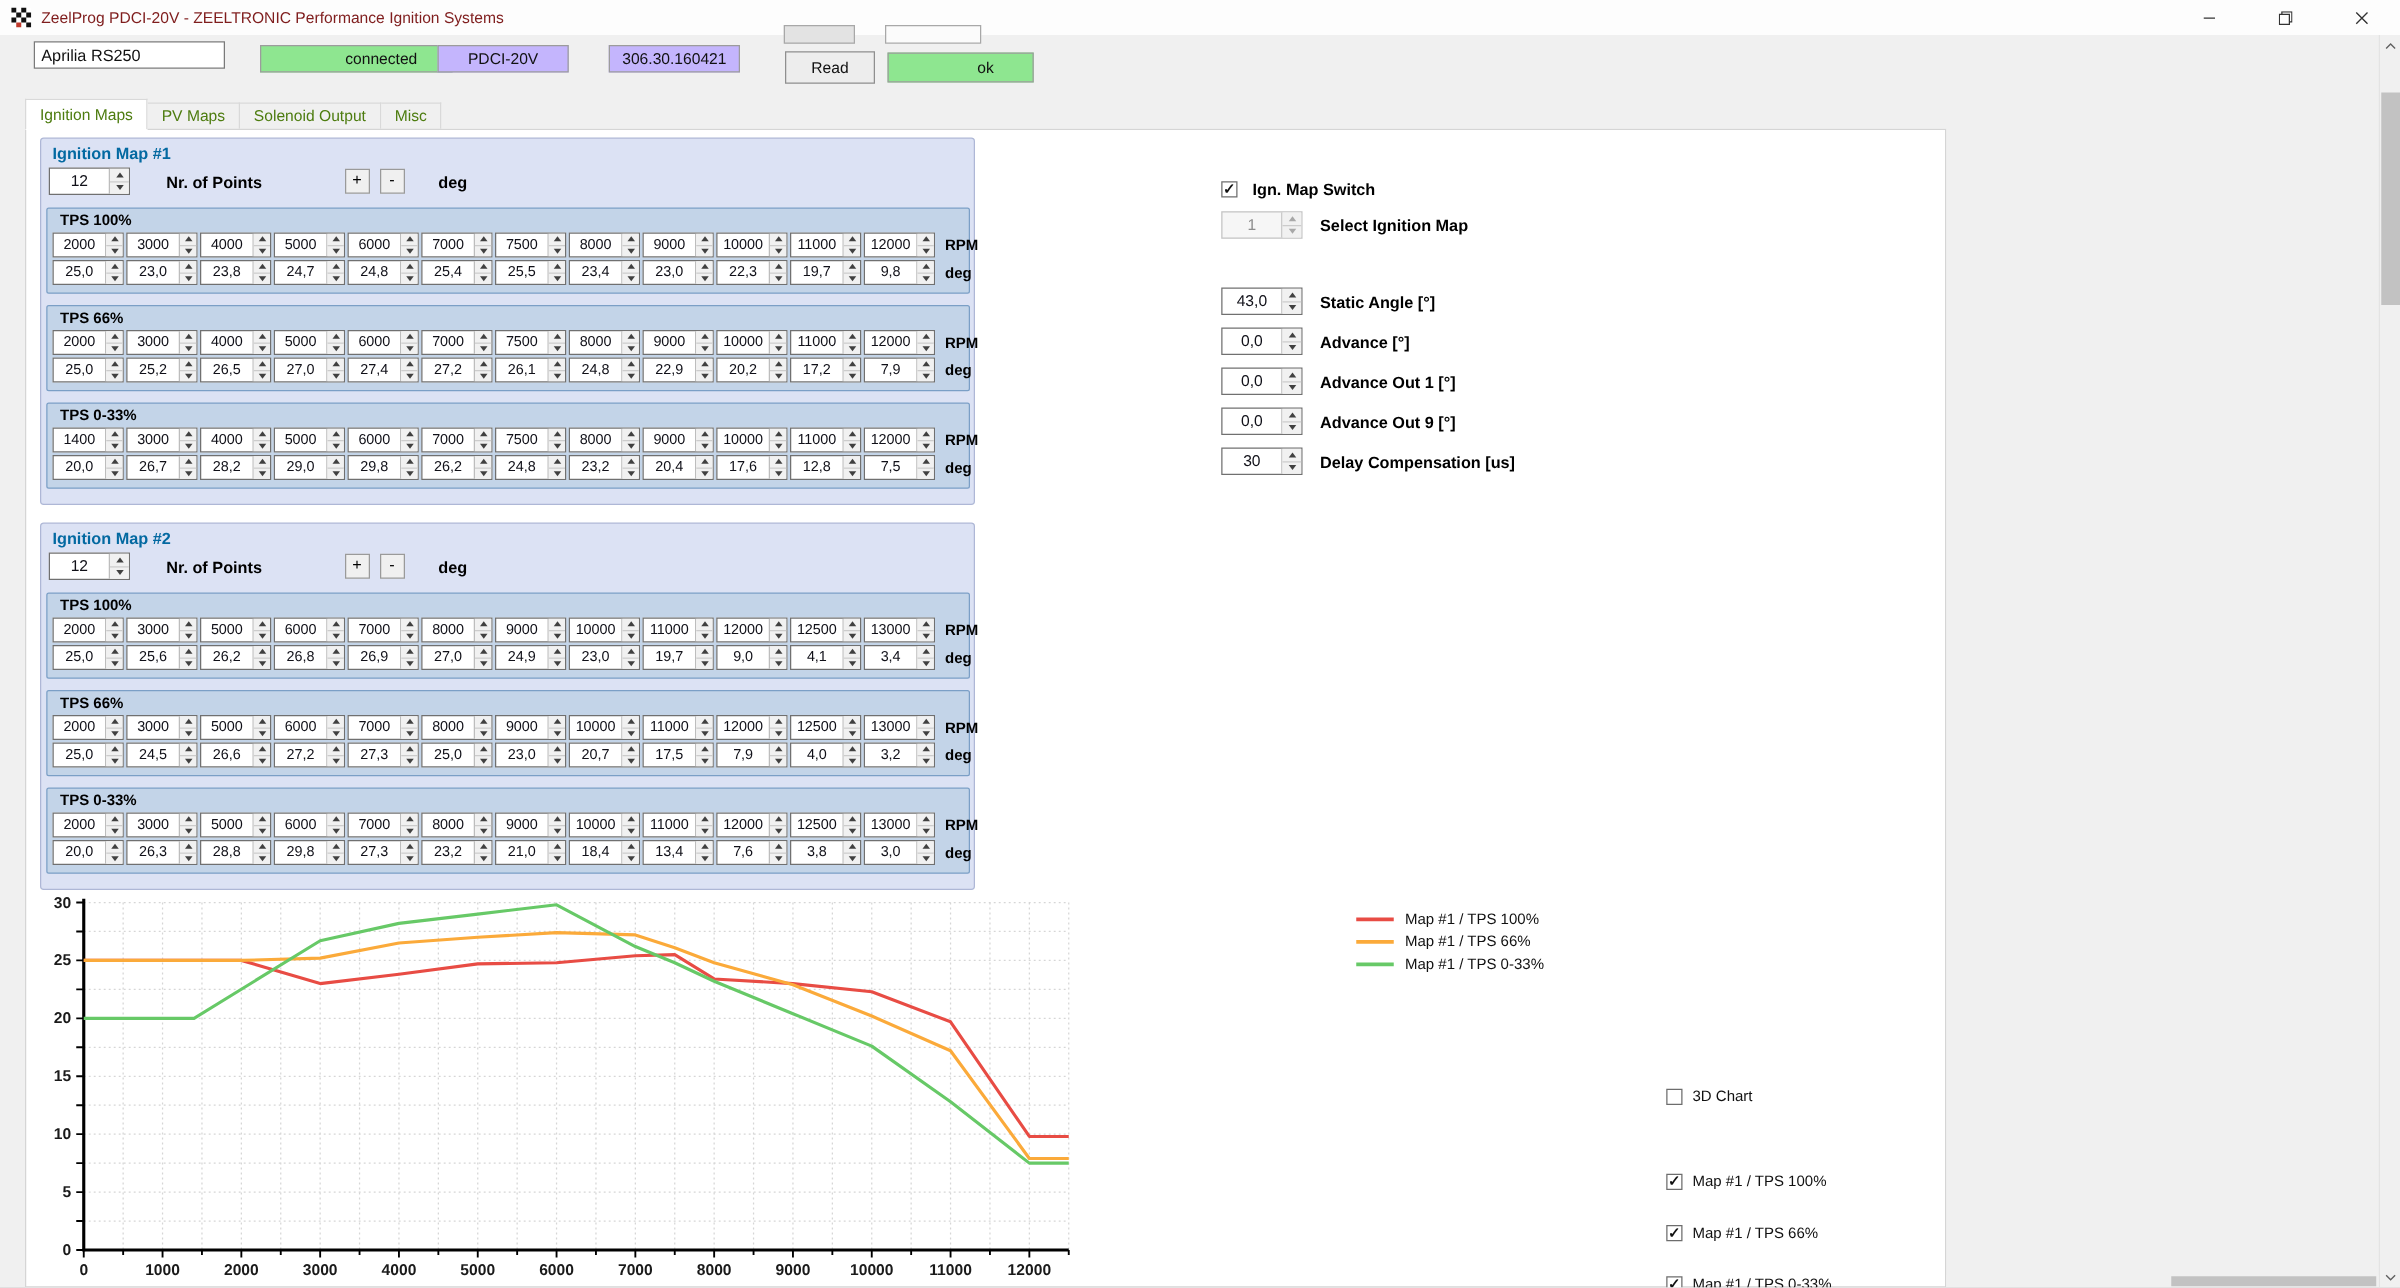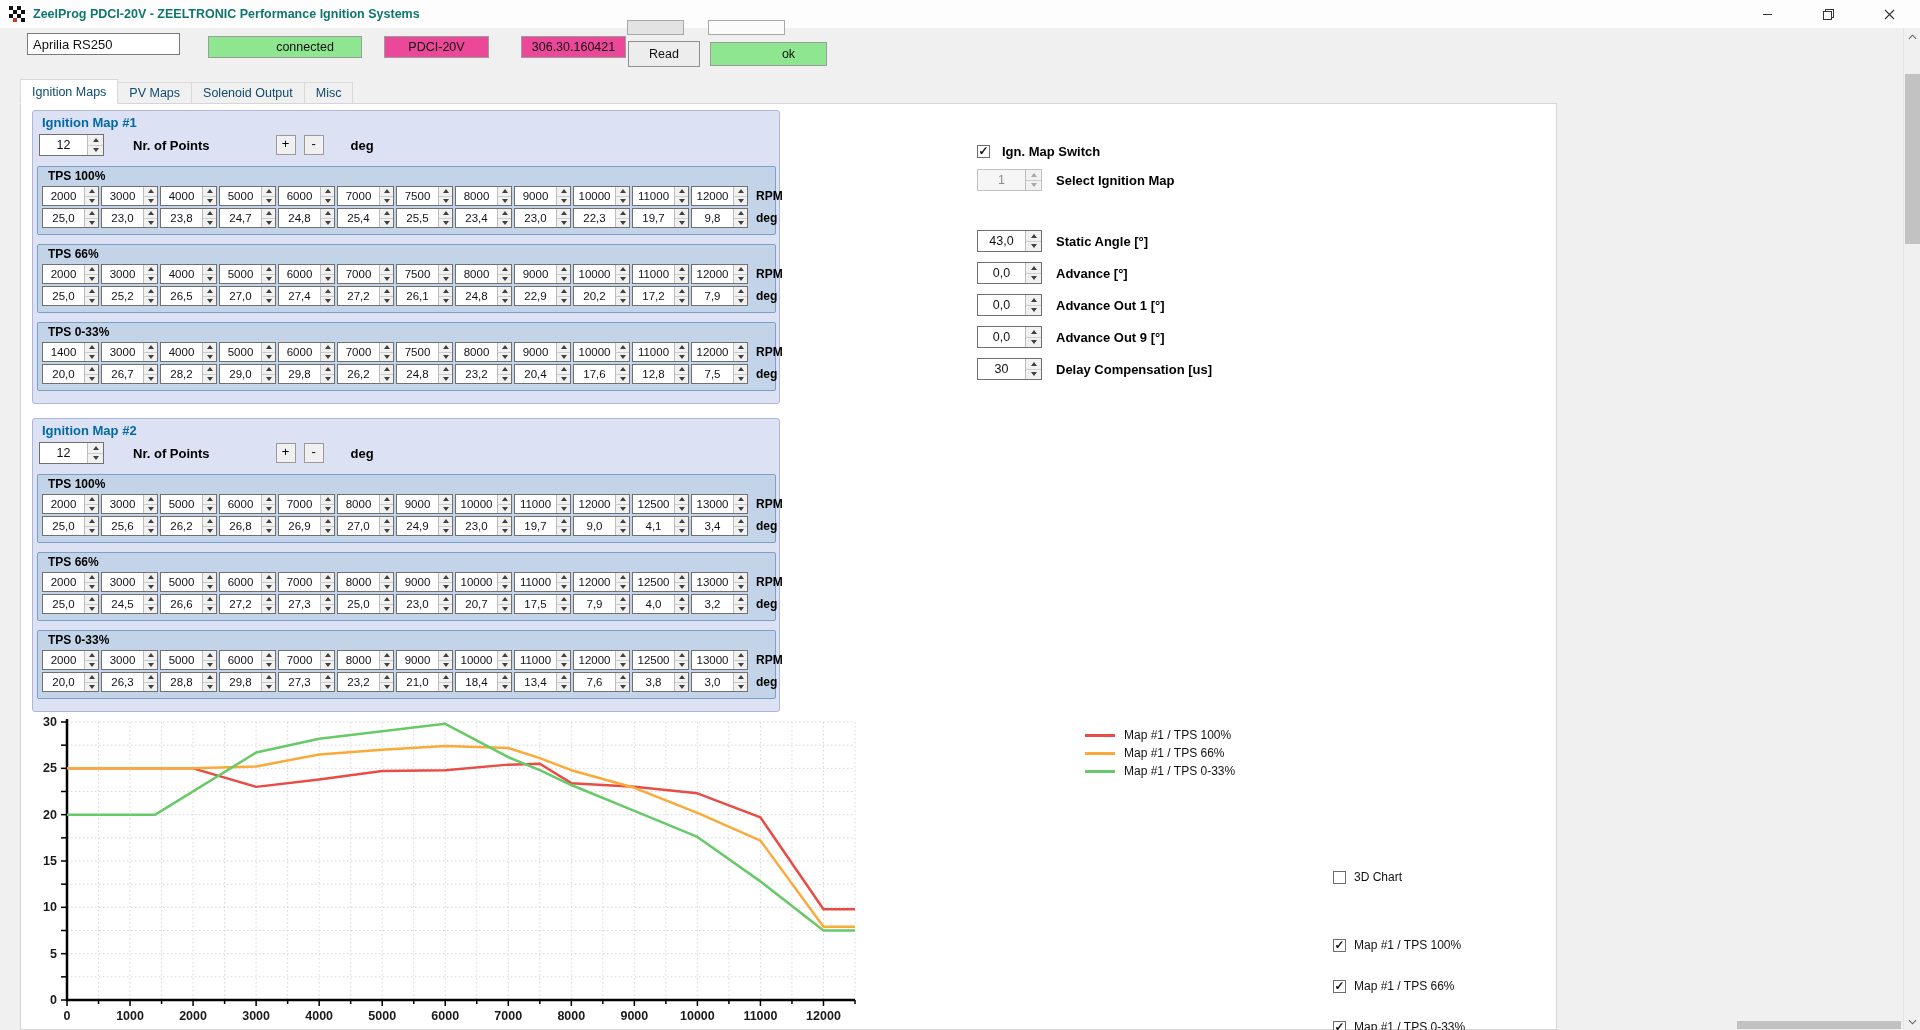--- a/index.html
+++ b/index.html
@@ -2,37 +2,37 @@
 <html><head>
 <meta charset="utf-8">
 <style>
   html,body{margin:0;padding:0;background:#cfcfcf;}
   #app{position:relative;width:1920px;height:1030px;background:#f0f0f0;overflow:hidden;
        font-family:"Liberation Sans",sans-serif;color:#1a1a1a;-webkit-font-smoothing:antialiased;}
 
   
   .titlebar{position:absolute;left:0;top:0;width:1920px;height:28px;background:#fdfdfd;display:flex;align-items:center;}
   .app-icon{width:16px;height:16px;margin:0 8px 0 9px;}
-  .title-text{font-size:12.5px;color:#0f766e;font-weight:bold;}
+  .title-text{font-size:12.5px;color:#7f1d1d;}
   .winbtn{position:absolute;top:0;width:60px;height:28px;display:flex;align-items:center;justify-content:center;}
   .winbtn svg{width:11px;height:11px;}
 
   
   .field-input{position:absolute;left:27px;top:33px;width:146px;height:20px;border:1px solid #7a7a7a;
        font-family:"Liberation Sans",sans-serif;font-size:13px;padding:0 0 0 5px;background:#fff;color:#111;}
   .badge{position:absolute;height:20px;border:1px solid #9c9c9c;font-size:12.5px;display:flex;align-items:center;justify-content:center;color:#111;}
   .badge.green{background:#8ee690;padding-left:40px;}
-  .badge.blue{background:#ec4899;margin-left:34px;}
+  .badge.blue{background:#c4b5fd;}
   .btn{position:absolute;background:#ededed;border:1px solid #8f8f8f;font-size:12.5px;display:flex;align-items:center;justify-content:center;color:#111;}
   .clipped{position:absolute;height:13px;border:1px solid #a8a8a8;}
 
   
   .tabstrip{position:absolute;left:20px;top:81px;display:flex;align-items:flex-end;height:23px;}
   .tab{height:20px;padding:0 11px;background:#f0f0f0;border:1px solid #d9d9d9;border-left:none;
-       font-size:12.5px;display:flex;align-items:center;color:#0c4a6e;}
+       font-size:12.5px;display:flex;align-items:center;color:#4d7c0f;}
   .tab:first-child{border-left:1px solid #d9d9d9;}
   .tab.active{background:#ffffff;height:23px;border-bottom:1px solid #fff;position:relative;z-index:3;}
   .tabpage{position:absolute;left:20px;top:103px;width:1537px;height:927px;background:#ffffff;border:1px solid #d5d5d5;box-sizing:border-box;}
 
   
   #maps-col{position:absolute;left:32px;top:110px;width:748px;}
   .map-group{background:#dce2f4;border:1px solid #aeb7d6;border-radius:3px;margin-bottom:14px;padding:0 0 3px 0;box-sizing:border-box;}
   .map-title{display:block;font-weight:bold;font-size:13px;padding:4px 0 3px 9px;color:#0369a1;}
   .points-row{display:flex;align-items:center;margin:1px 0 10px 6px;}
   .points-row .lbl{font-weight:bold;font-size:13px;margin-left:10px;color:#000;padding-left:17px;}

